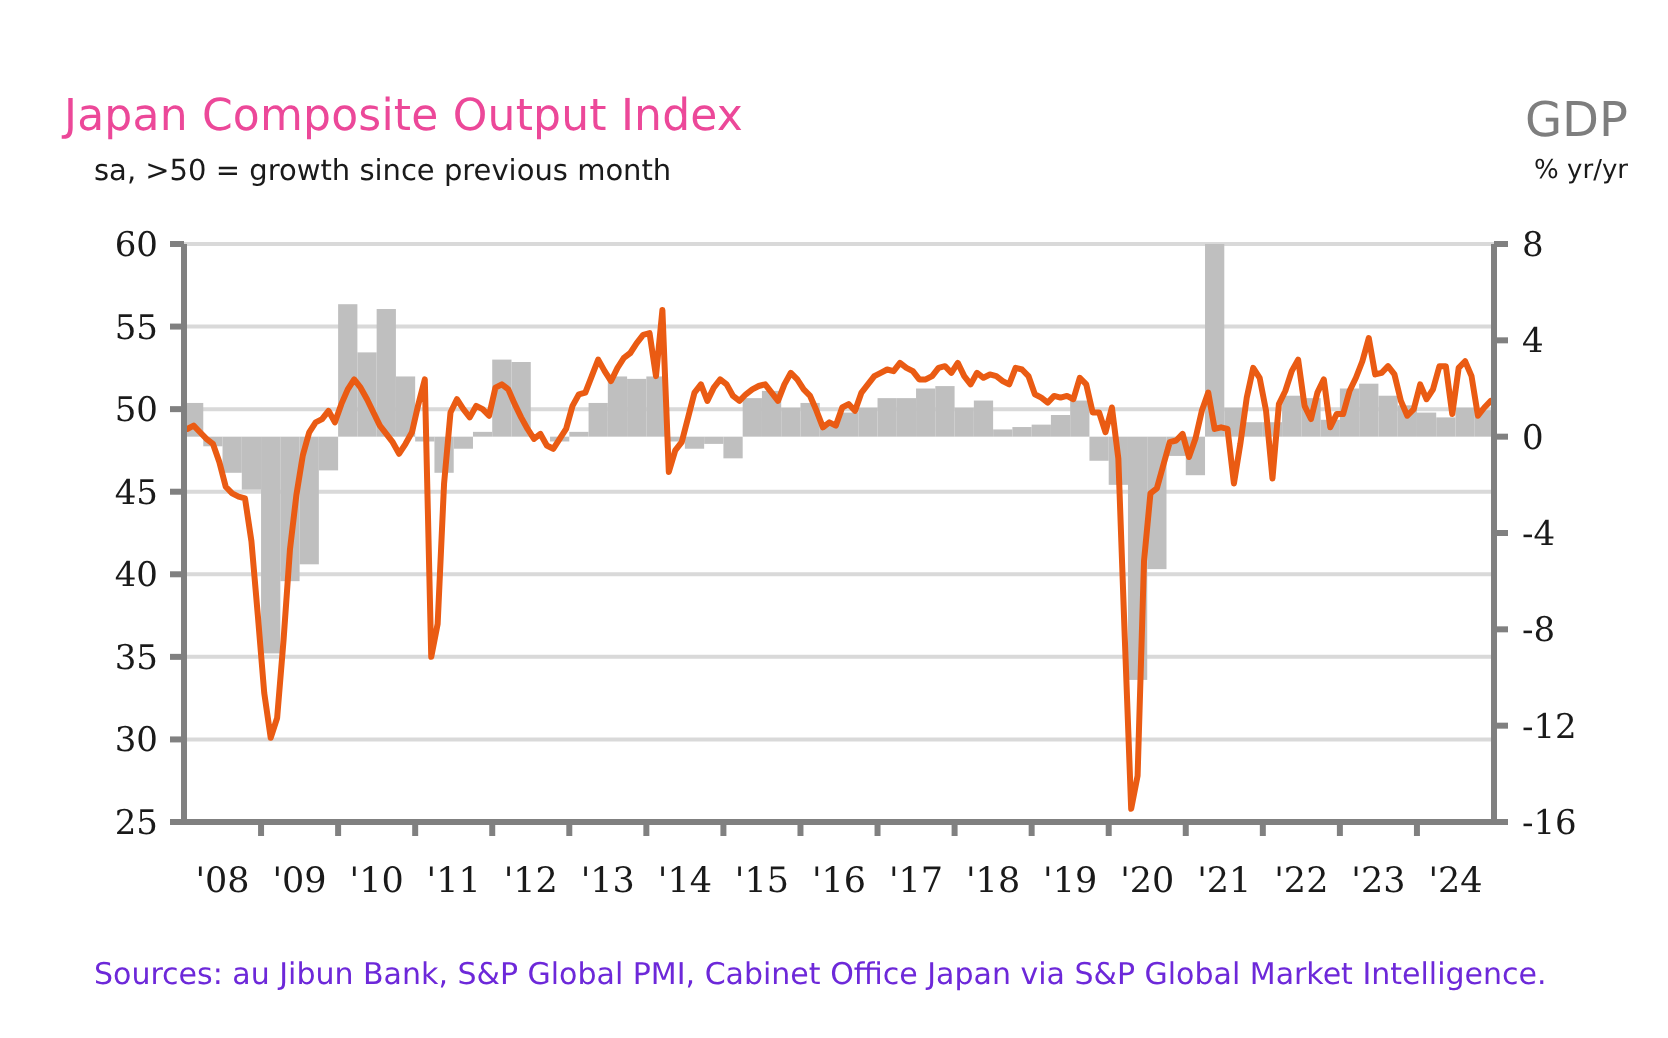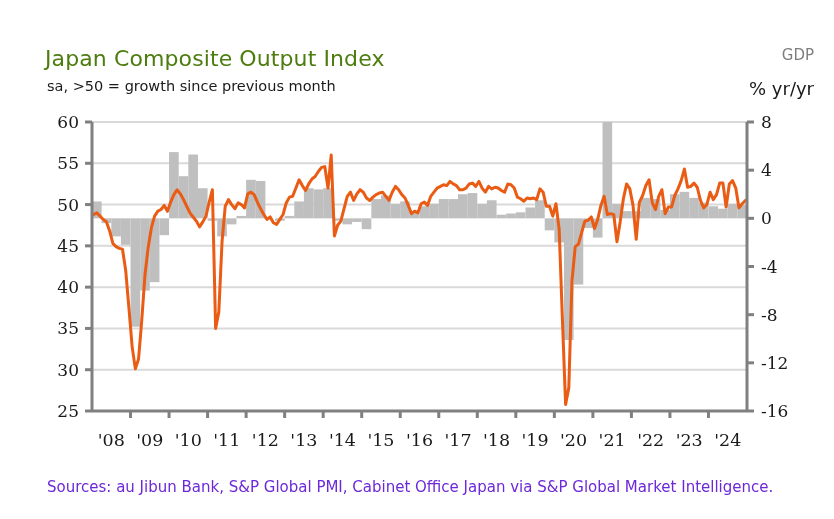--- a/index.html
+++ b/index.html
@@ -22,51 +22,51 @@
   }
   
   #header {
     position: absolute;
     left: 0; top: 0;
     width: 834px;
     height: 108px;
   }
   #chart-title {
     position: absolute;
-    left: 45px;
+    left: 32px;
     top: 46px;
     font-size: 22px;
-    color: #4d7c0f;
+    color: #ec4899;
     letter-spacing: 0.1px;
     white-space: nowrap;
     text-align: center;
   }
   #chart-subtitle {
     position: absolute;
     left: 47px;
     top: 78px;
     font-size: 14.5px;
     color: #1a1a1a;
     white-space: nowrap;
     text-align: right;
   }
   #right-axis-title {
     position: absolute;
     right: 20px;
     top: 46px;
-    font-size: 15px;
+    font-size: 24px;
     color: #7e7e7e;
     text-align: left;
     white-space: nowrap;
   }
   #right-axis-units {
     position: absolute;
     right: 20px;
     top: 78px;
-    font-size: 18px;
+    font-size: 13px;
     color: #1a1a1a;
     text-align: right;
     white-space: nowrap;
   }
   
   #plot-wrap {
     position: absolute;
     left: 0;
     top: 100px;
     width: 834px;

